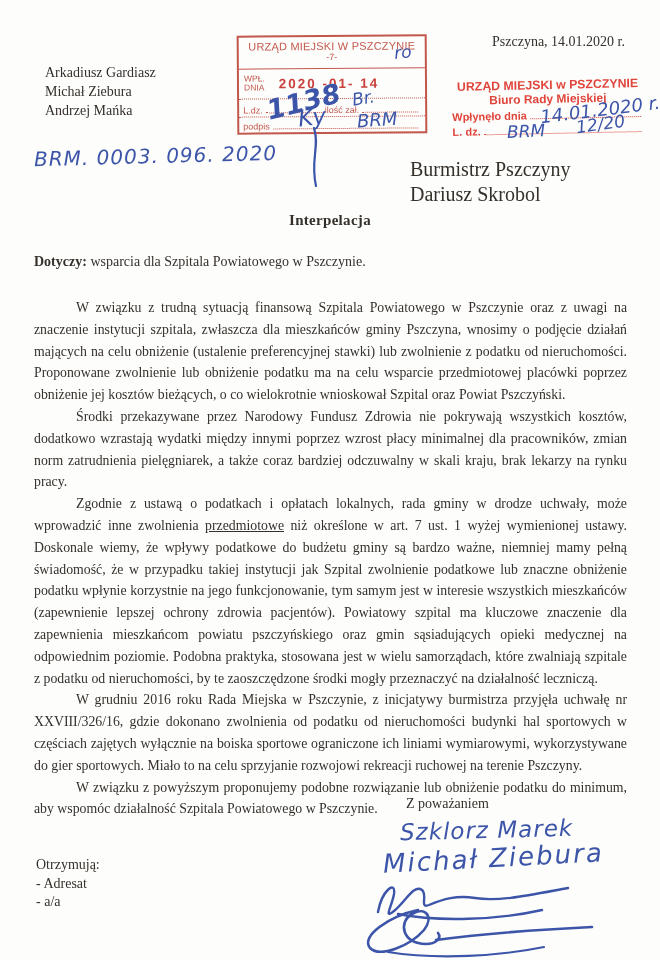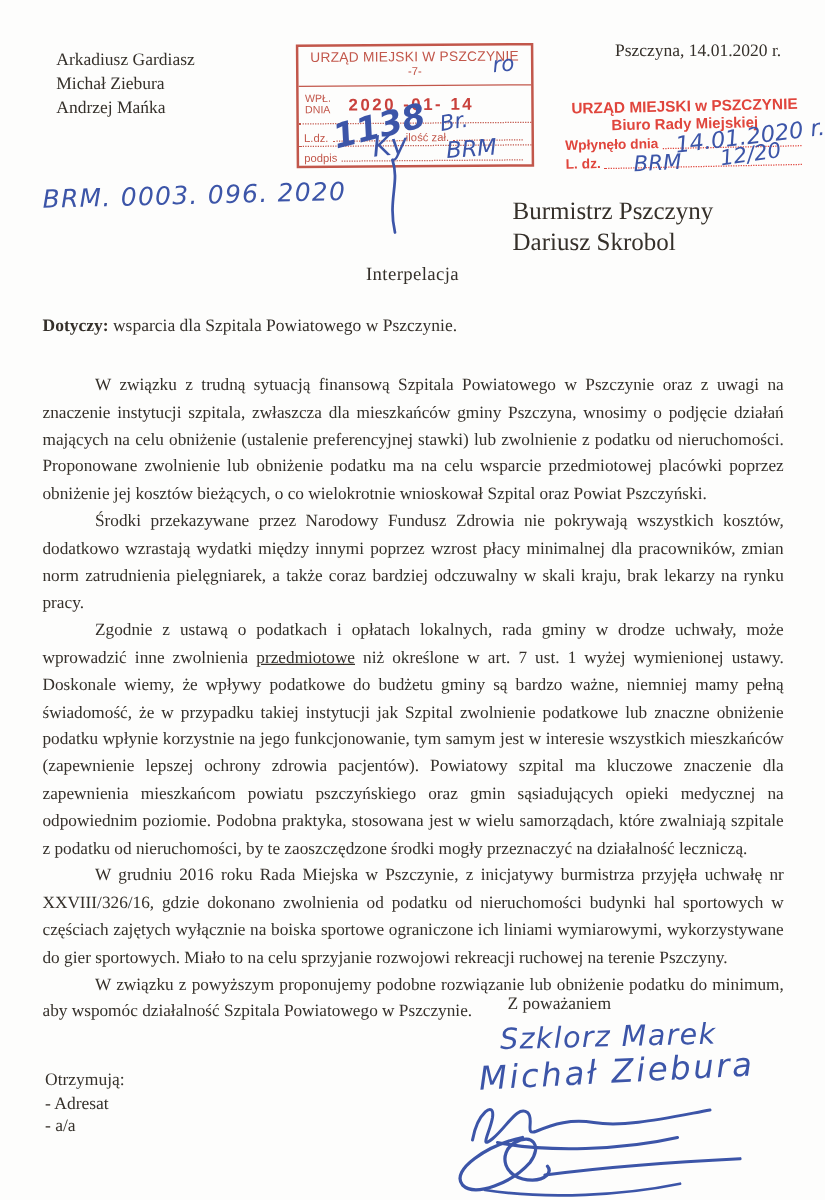--- a/index.html
+++ b/index.html
@@ -8,23 +8,23 @@
     width:660px;height:960px;
     background:#fdfdfc;
     overflow:hidden;
     font-family:"Liberation Serif",serif;
     color:#35302a;
   }
   .abs{position:absolute;}
 
   
   .date-line{left:492px;top:34px;font-size:14px;}
-  .sender{left:45px;top:40px;font-size:14px;line-height:18.8px;}
+  .sender{left:45px;top:64px;font-size:14px;line-height:18.8px;}
   .addressee{left:410px;top:157px;font-size:20px;font-weight:normal;line-height:25px;}
-  .doc-title{left:0;top:212px;width:660px;text-align:center;font-size:15px;font-weight:normal;letter-spacing:.3px;}
+  .doc-title{left:0;top:212px;width:660px;text-align:center;font-size:15px;font-weight:bold;letter-spacing:.3px;}
   .subject{left:34px;top:254px;width:593px;font-size:14px;}
   .subject .lbl{font-weight:bold;}
   .body-text{left:34px;top:297px;width:593px;font-size:13.8px;line-height:21.8px;text-align:justify;}
   .body-text p{margin:0;text-indent:42px;}
   .u{text-decoration:underline;}
   .closing-label{left:406px;top:796px;font-size:14px;}
   .distribution{left:36px;top:856px;font-size:14px;line-height:18.5px;}
 
   
   .hand{

